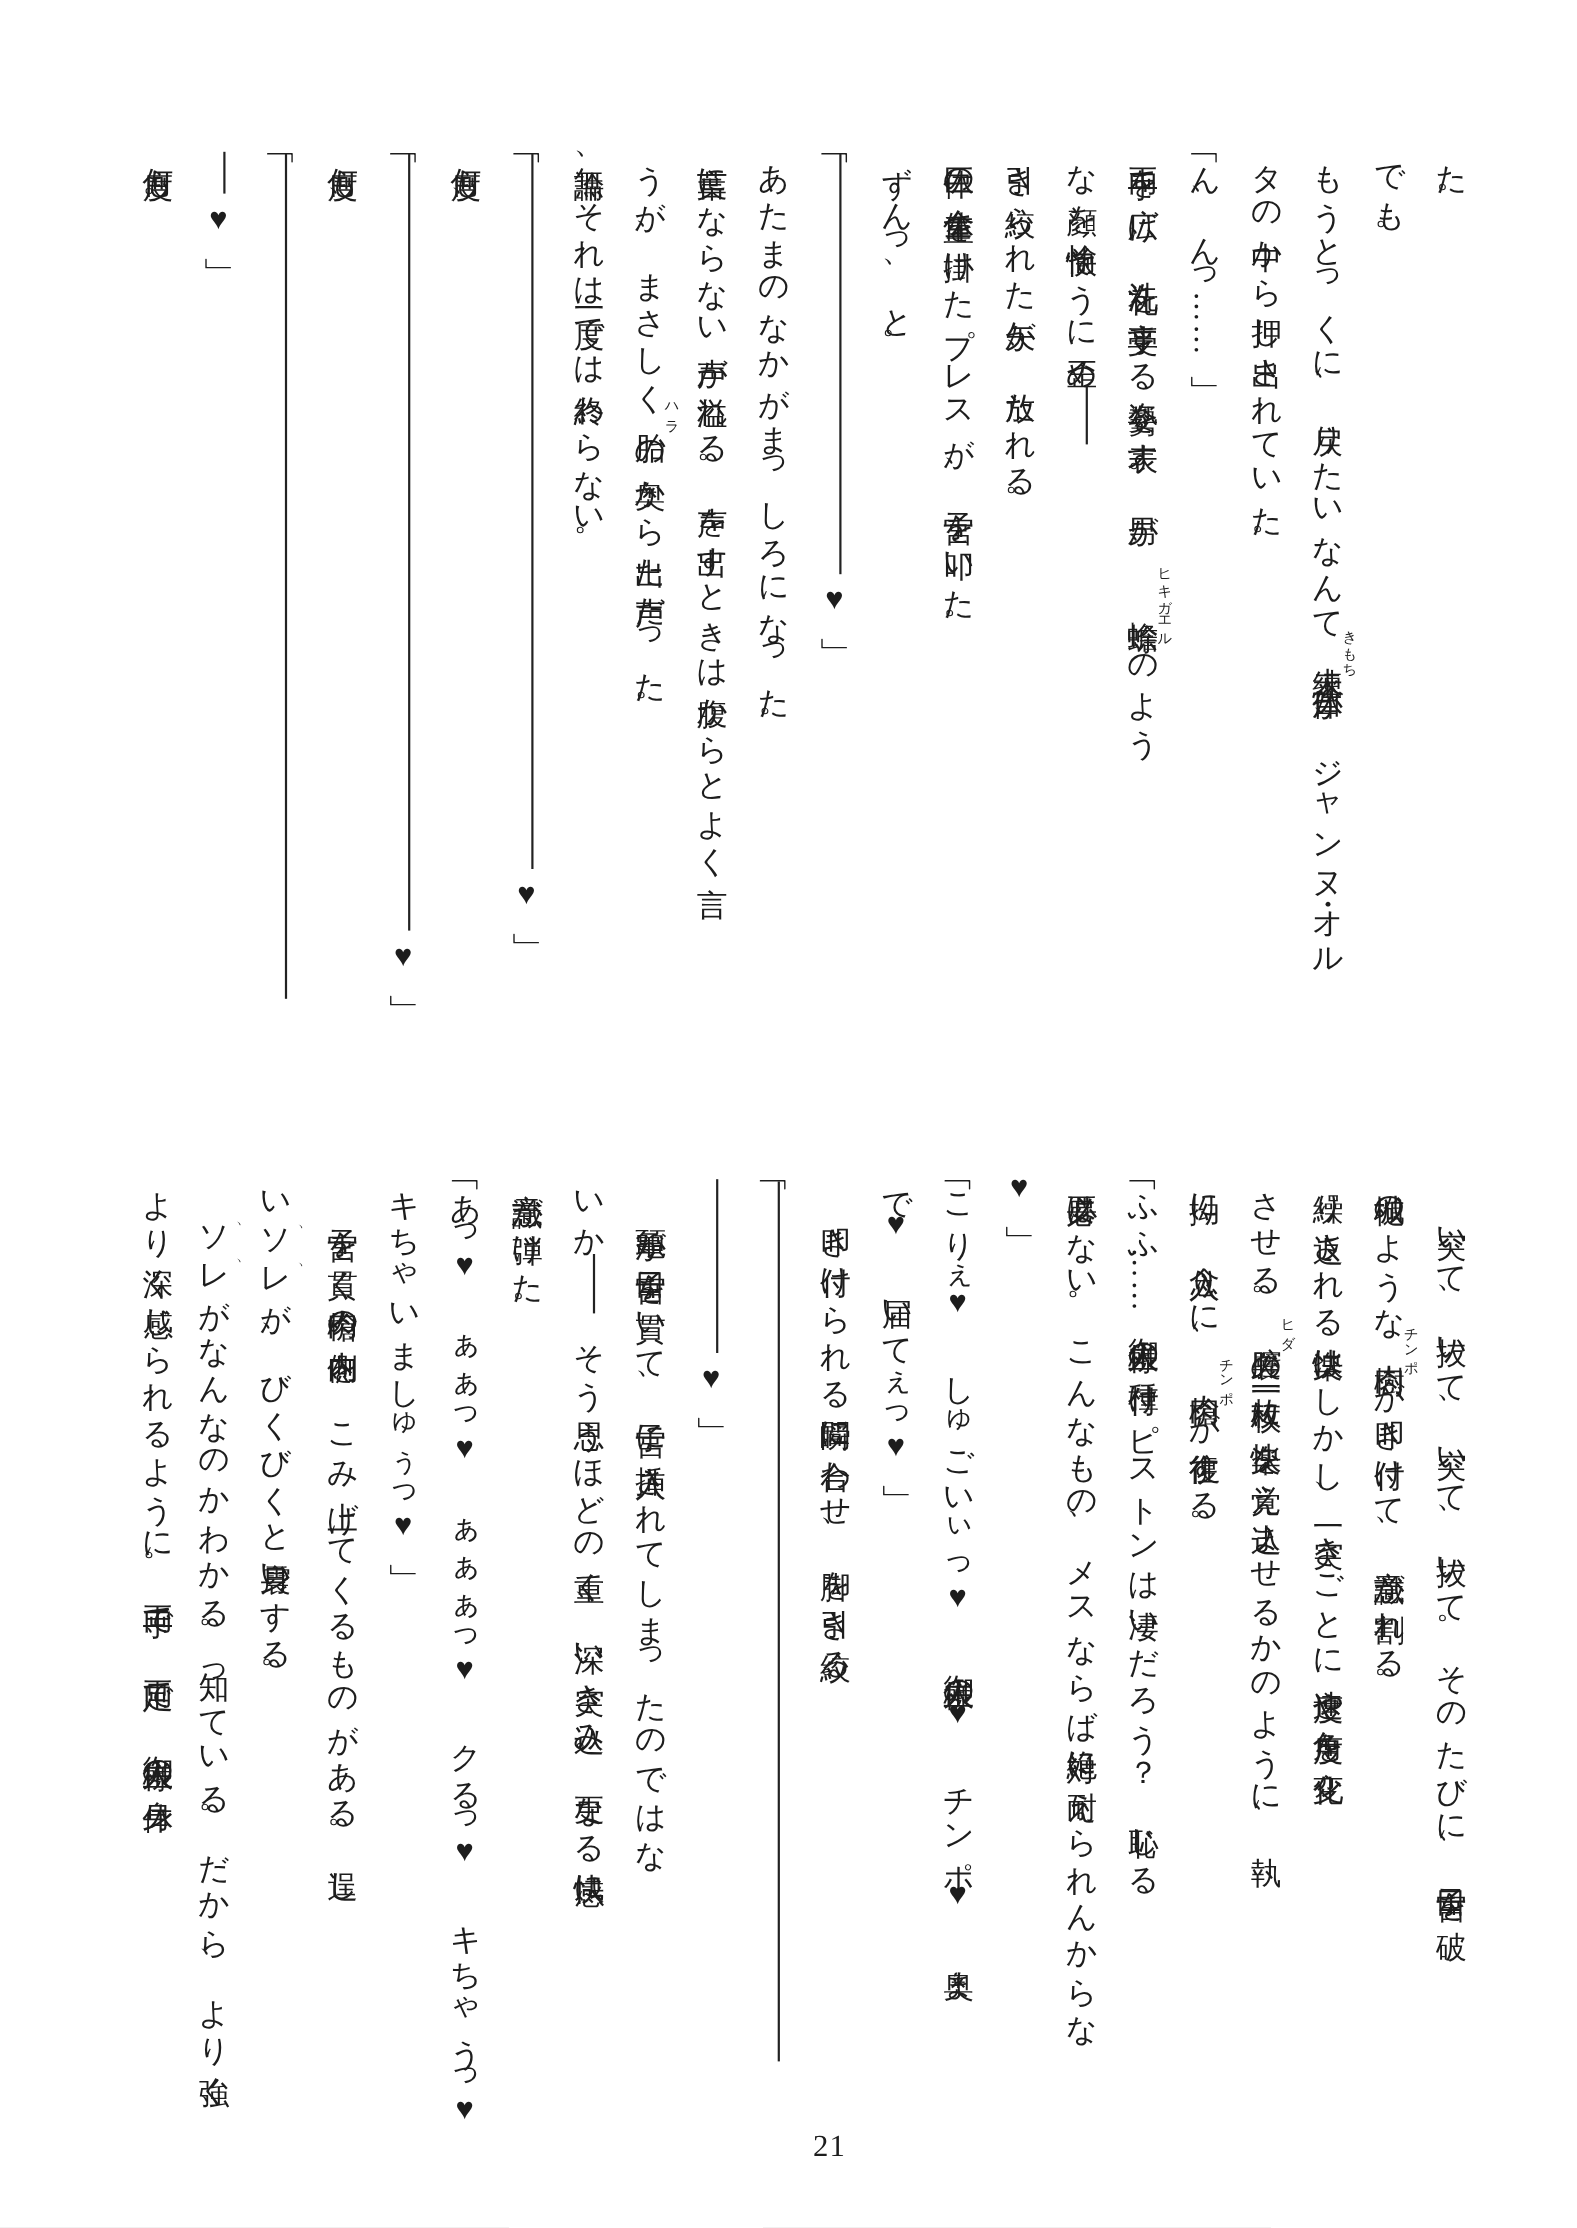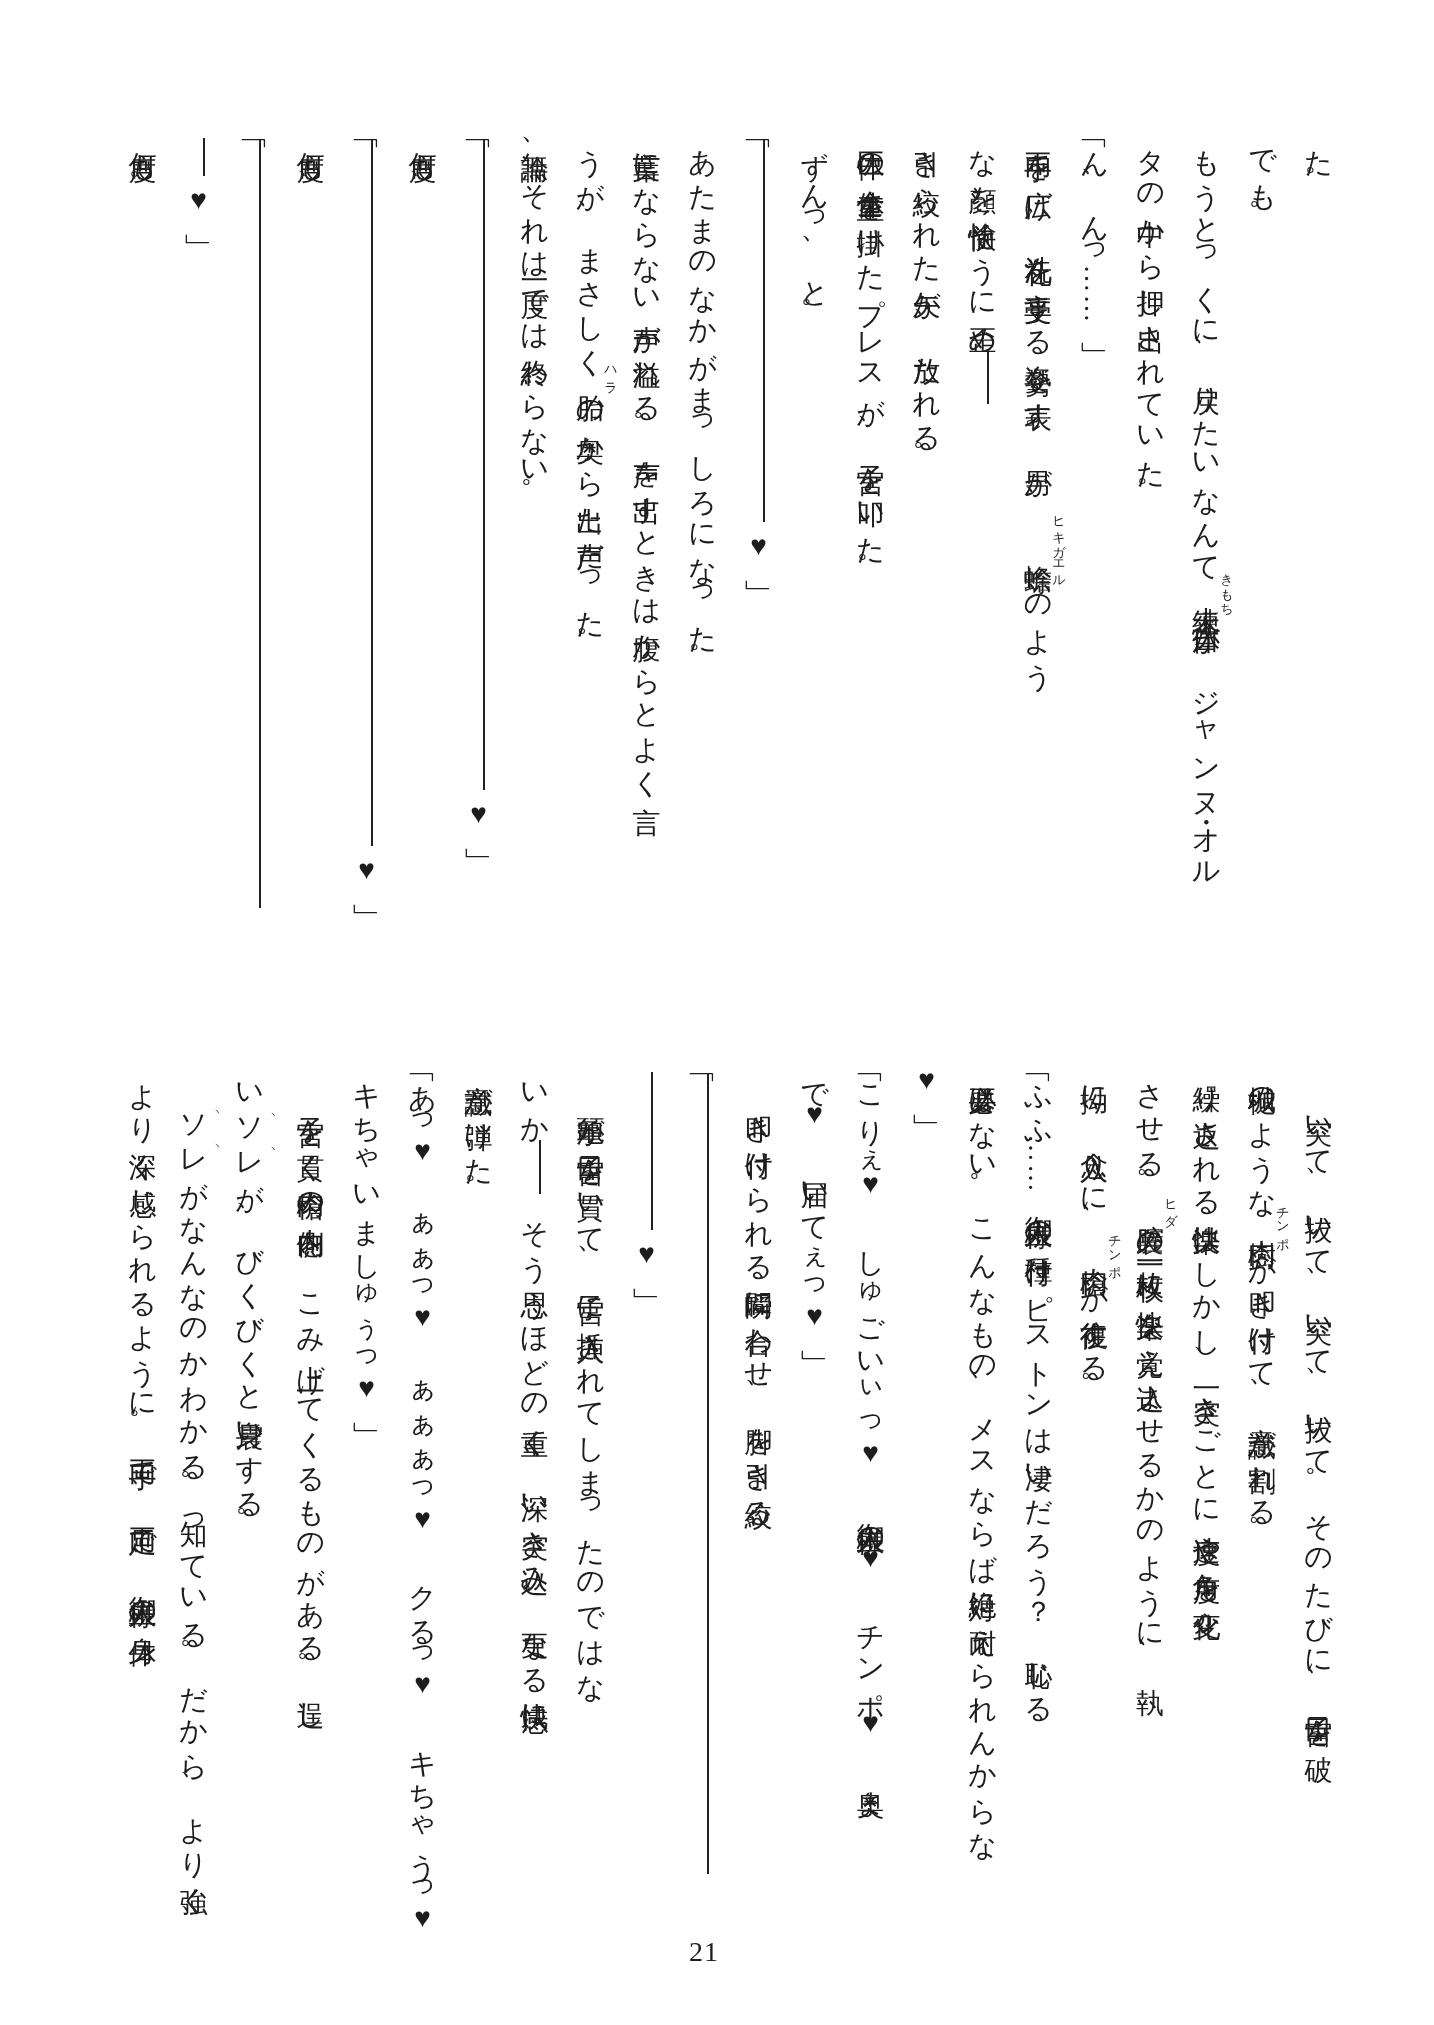--- a/index.html
+++ b/index.html
@@ -30,21 +30,21 @@
   }
   .h{text-orientation:upright;-webkit-text-orientation:upright;}
   .bt{
     text-emphasis:filled sesame #1d1d1d;
     -webkit-text-emphasis:filled sesame #1d1d1d;
   }
   ruby{ruby-align:center;}
   rt{font-size:13px;letter-spacing:0;}
   #page-number{
     position:absolute;left:689px;top:1936px;width:80px;
-    text-align:left;font-size:28px;letter-spacing:1px;
+    text-align:right;font-size:28px;letter-spacing:1px;
   }
 </style>
 </head>
 <body>
 
 <div class="page">
   <div id="top-block" class="vblock">
       <div class="col">た。</div>
       <div class="col">でも。</div>
       <div class="col">もうとっくに、戻りたいなんて<ruby>未練<rt>きもち</rt></ruby>自体が、ジャンヌ・オル</div>

